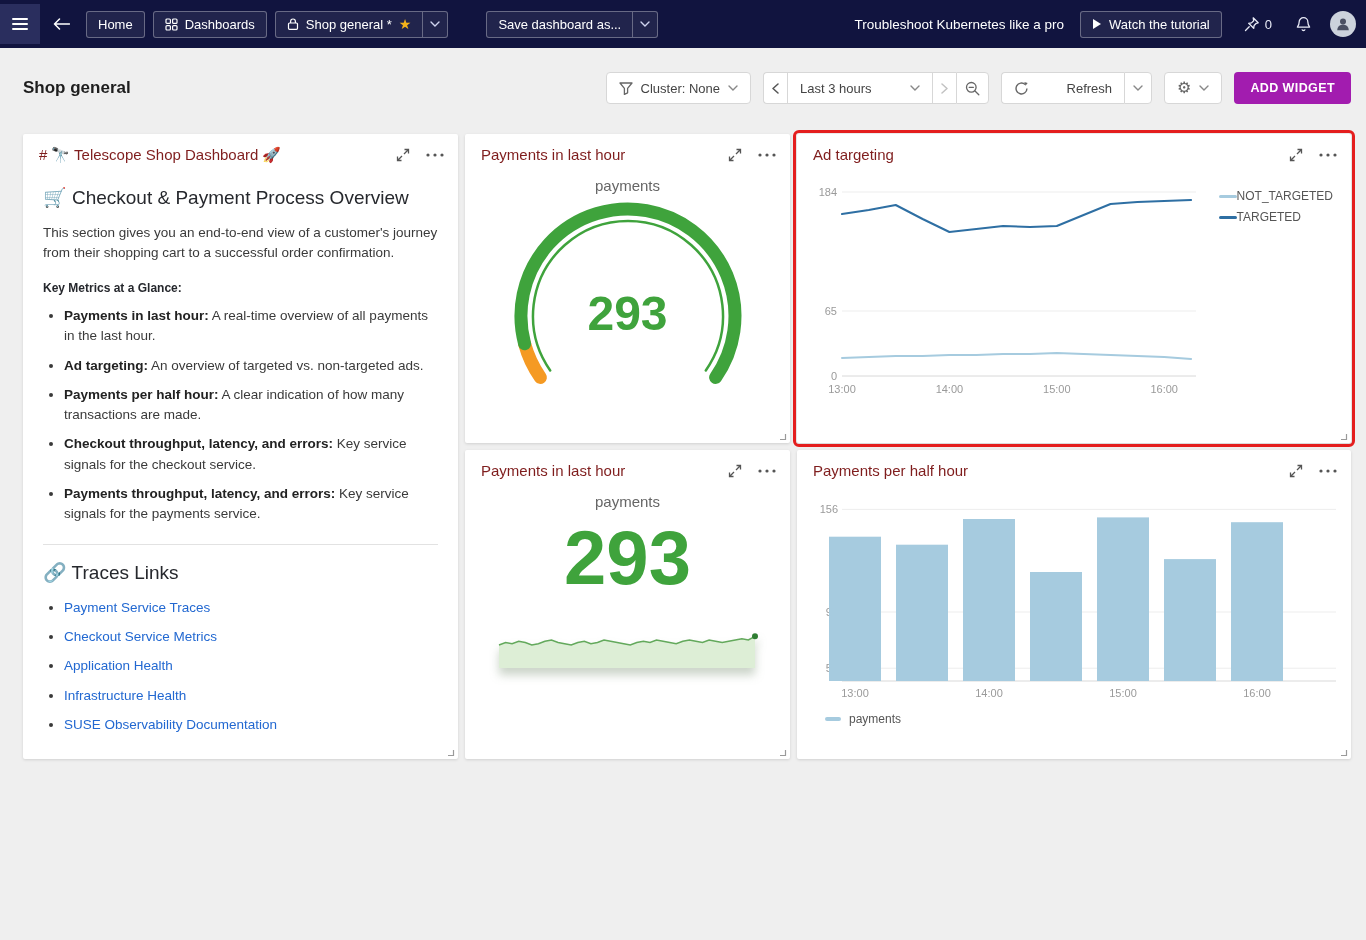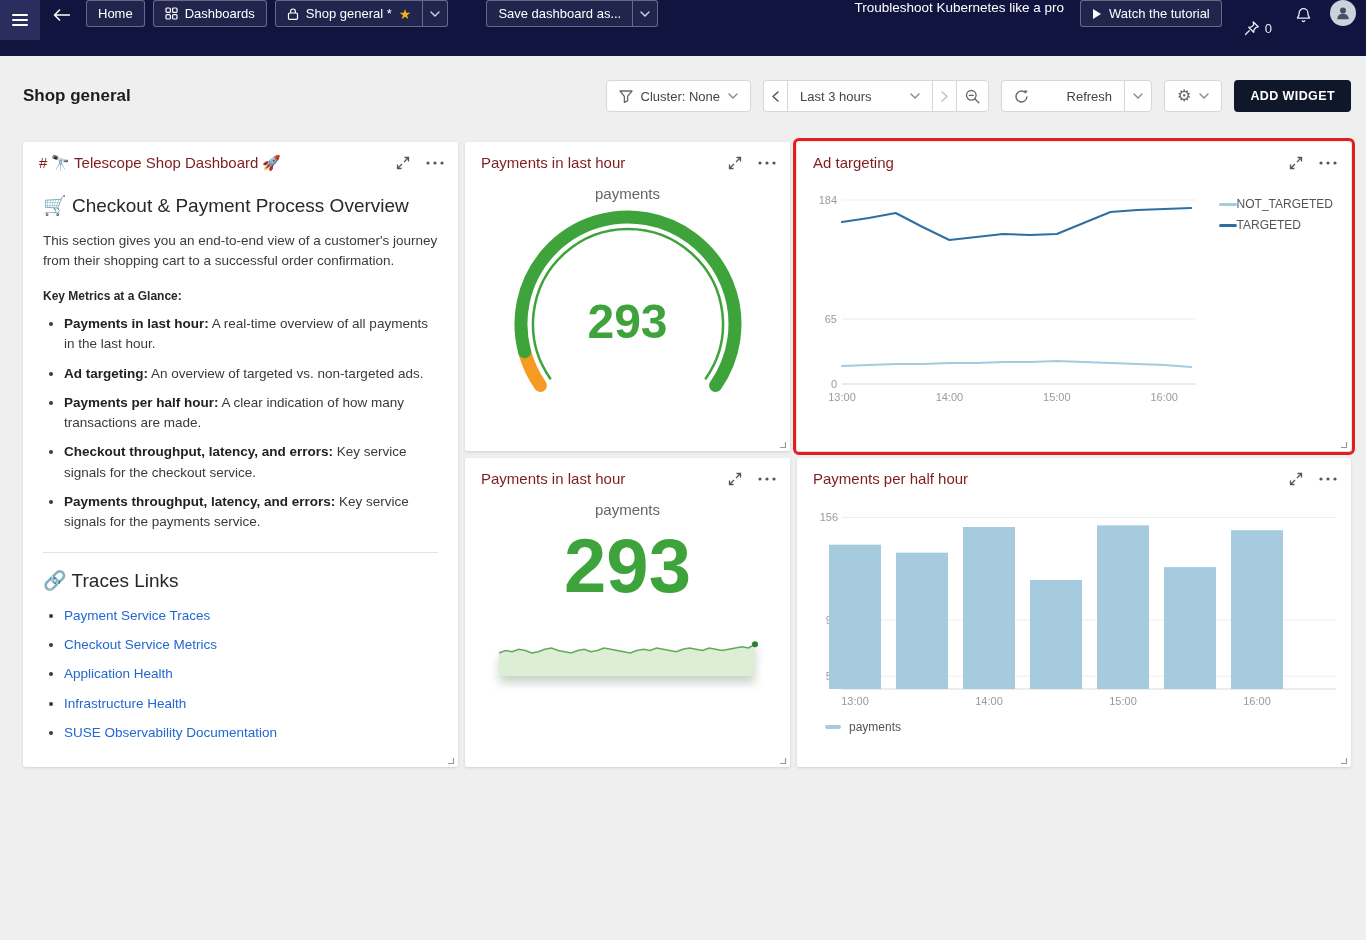--- a/index.html
+++ b/index.html
@@ -1,21 +1,21 @@
 <!DOCTYPE html>
 <html><head>
 <meta charset="utf-8">
 <style>
   * { box-sizing: border-box; margin: 0; padding: 0; }
   html,body { width:1366px; height:940px; overflow:hidden; }
   body { font-family:"Liberation Sans", sans-serif; background:#efefef; color:#333; font-size:13px; }
   button { font-family:"Liberation Sans", sans-serif; cursor:pointer; }
 
   
-  .topbar { height:56px; background:#11143f; display:flex; padding-right:10px; }
+  .topbar { height:48px; background:#11143f; display:flex; align-items:center; padding-right:10px; }
   .hamburger { width:40px; height:40px; background:#2a2e5e; border:none; display:flex; flex-direction:column; justify-content:center; align-items:center; gap:3px; }
   .hamburger span { display:block; width:16px; height:2px; background:#fff; border-radius:1px; }
   .icon-btn { background:none; border:none; color:#e9ebf7; height:30px; min-width:30px; display:inline-flex; align-items:center; justify-content:center; }
   .tb-btn { background:rgba(255,255,255,.07); border:1px solid rgba(255,255,255,.32); color:#fff; height:27px; border-radius:3px; padding:0 11px; font-size:13px; display:inline-flex; align-items:center; gap:7px; white-space:nowrap; }
   .tb-group { display:inline-flex; }
   .tb-group .tb-btn:first-child { border-radius:3px 0 0 3px; border-right:none; }
   .tb-group .tb-btn:last-child { border-radius:0 3px 3px 0; padding:0 7px; }
   .ml6 { margin-left:6px; } .ml8 { margin-left:8px; } .ml10 { margin-left:10px; } .ml38 { margin-left:38px; }
   .star { color:#f3b21b; font-size:14px; line-height:1; }
   .promo { color:#fff; font-size:13.5px; margin-left:auto; margin-right:16px; }
@@ -229,21 +229,21 @@
       </button>
     </div>
 
     <button class="ctl-btn">
       <span class="gear-glyph">⚙</span>
       <svg width="10" height="6" viewBox="0 0 10 6">
           <path d="M1 1l4 4 4-4" stroke="#888" stroke-width="1.4" fill="none" stroke-linecap="round"></path>
         </svg>
     </button>
 
-    <button class="add-widget" style="background: #0f172a;">ADD WIDGET</button>
+    <button class="add-widget" style="background: #a21caf;">ADD WIDGET</button>
   </div>
 </div>
 
 <main class="dashboard">
 
   <section class="card md-card">
     <div class="card-head">
       <div class="card-title"># 🔭 Telescope Shop Dashboard 🚀</div>
       <div class="card-actions">
         <button>

